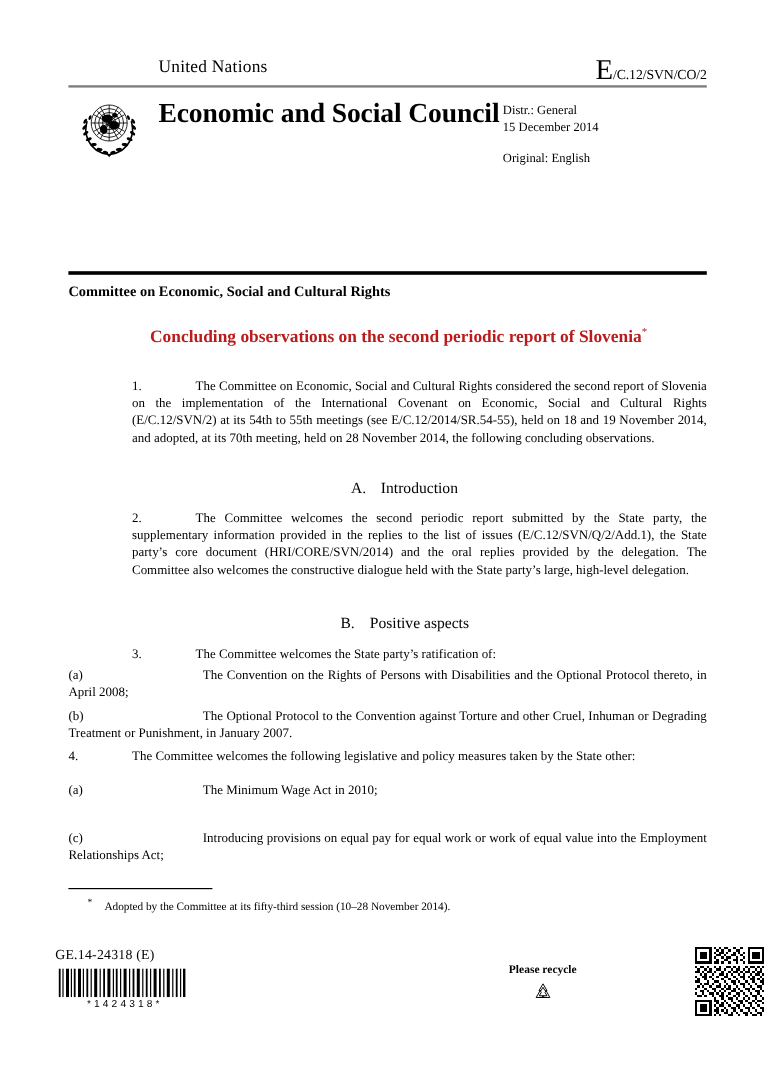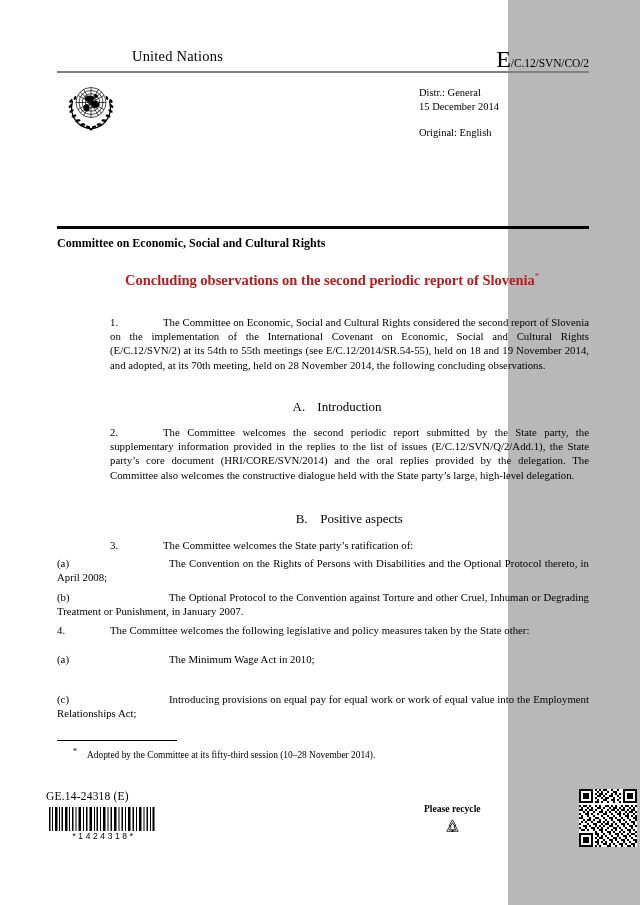--- a/index.html
+++ b/index.html
@@ -10,21 +10,21 @@
   body {
     width: 640px;
     height: 905px;
     overflow: hidden;
     font-family: "Liberation Serif", "DejaVu Serif", serif;
   }
 
   .page {
     position: absolute;
     left: 0; top: 0;
-    width: 508px;
+    width: 640px;
     height: 905px;
     background: #ffffff;
     box-sizing: border-box;
   }
 
   .content {
     position: absolute;
     left: 57px;
     top: 0;
     width: 532px;
@@ -146,21 +146,21 @@
   }
   .sect-head .letter {
     display: inline-block;
     width: 37px;
   }
 
   
   #para1  { position: absolute; left: 53px; top: 315px; width: 479px; }
   #secA   { position: absolute; left: 16px; top: 399px; width: 516px; }
   #para2  { position: absolute; left: 53px; top: 425px; width: 479px; }
-  #secB   { position: absolute; left: 28px; top: 511px; width: 516px; }
+  #secB   { position: absolute; left: 16px; top: 511px; width: 516px; }
   #para3  { position: absolute; left: 53px; top: 538px; width: 479px; }
   #p3a    { position: absolute; left: 0;   top: 556px; width: 532px; }
   #p3b    { position: absolute; left: 0;   top: 590px; width: 532px; }
   #para4  { position: absolute; left: 0;   top: 623px; width: 532px; }
   #p4a    { position: absolute; left: 0;   top: 652px; width: 532px; }
   #p4b    { position: absolute; left: 0;   top: 672px; width: 532px; }
   #p4c    { position: absolute; left: 0;   top: 692px; width: 532px; }
 
   .hang {
     text-indent: 0;
@@ -299,20 +299,21 @@
         <ellipse cx="96" cy="74" rx="5.2" ry="2.6" transform="rotate(20 96 74)"></ellipse>
         <ellipse cx="88" cy="83" rx="5.2" ry="2.6" transform="rotate(8 88 83)"></ellipse>
         <ellipse cx="78" cy="91" rx="5" ry="2.5" transform="rotate(-6 78 91)"></ellipse>
         <ellipse cx="68" cy="96" rx="4.6" ry="2.4" transform="rotate(-16 68 96)"></ellipse>
         <ellipse cx="30" cy="38" rx="4.2" ry="2.2" transform="rotate(-68 30 38)"></ellipse>
         <ellipse cx="94" cy="38" rx="4.2" ry="2.2" transform="rotate(68 94 38)"></ellipse>
         <path d="M58 99 h8 l-4 5 z"></path>
       </g>
     </svg>
 
+    <div class="hdr-title">Economic and Social Council</div>
 
     <div class="hdr-distr">
       <div>Distr.: General</div>
       <div>15 December 2014</div>
     </div>
     <div class="hdr-original">Original: English</div>
 
     <div class="rule-thick"></div>
 
     <div class="committee">Committee on Economic, Social and Cultural Rights</div>

